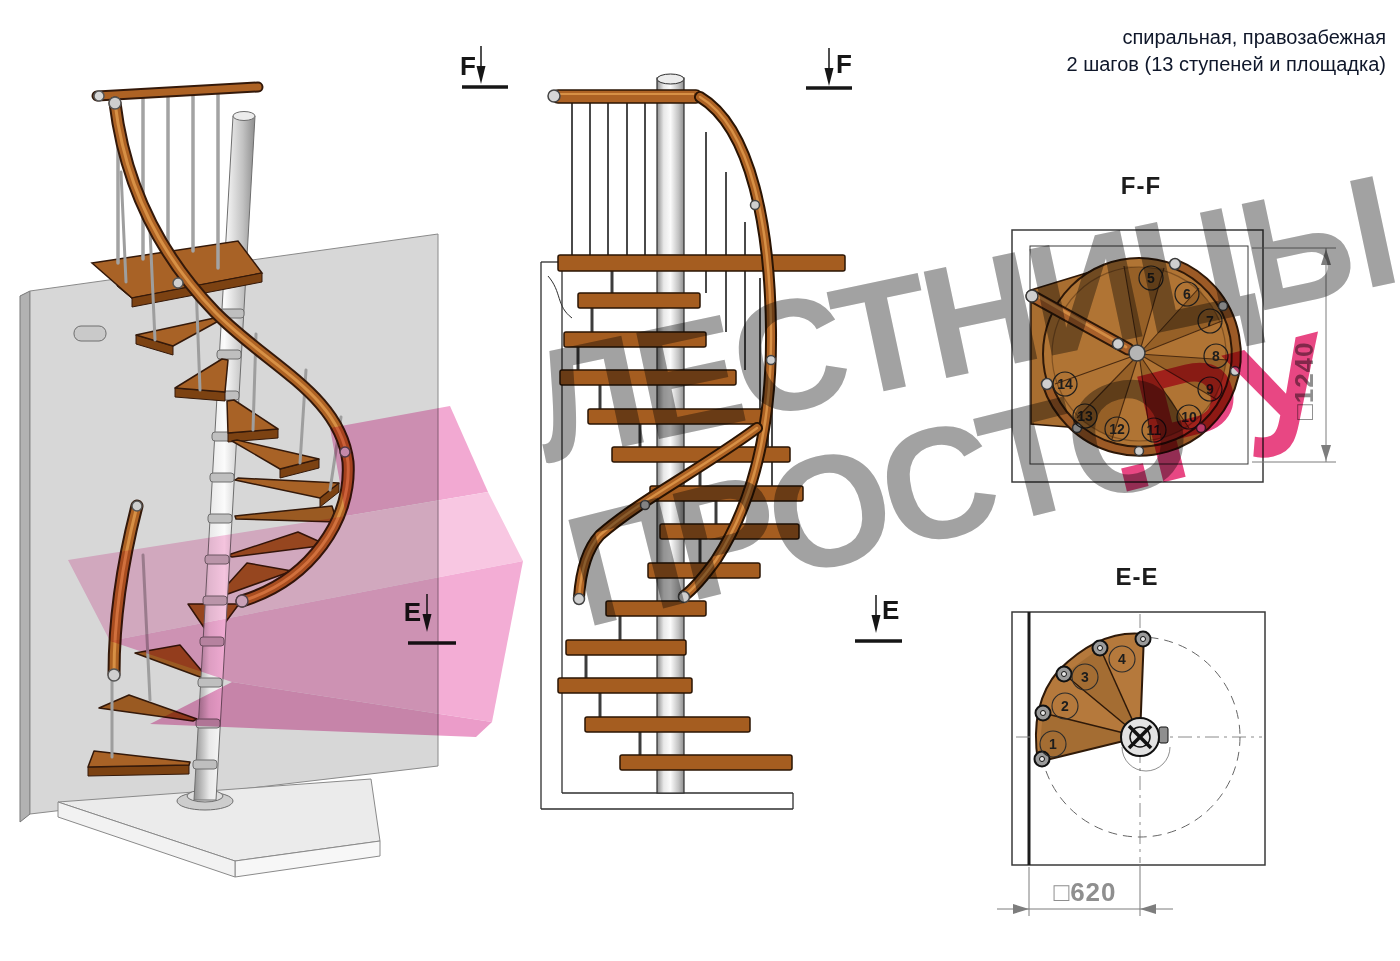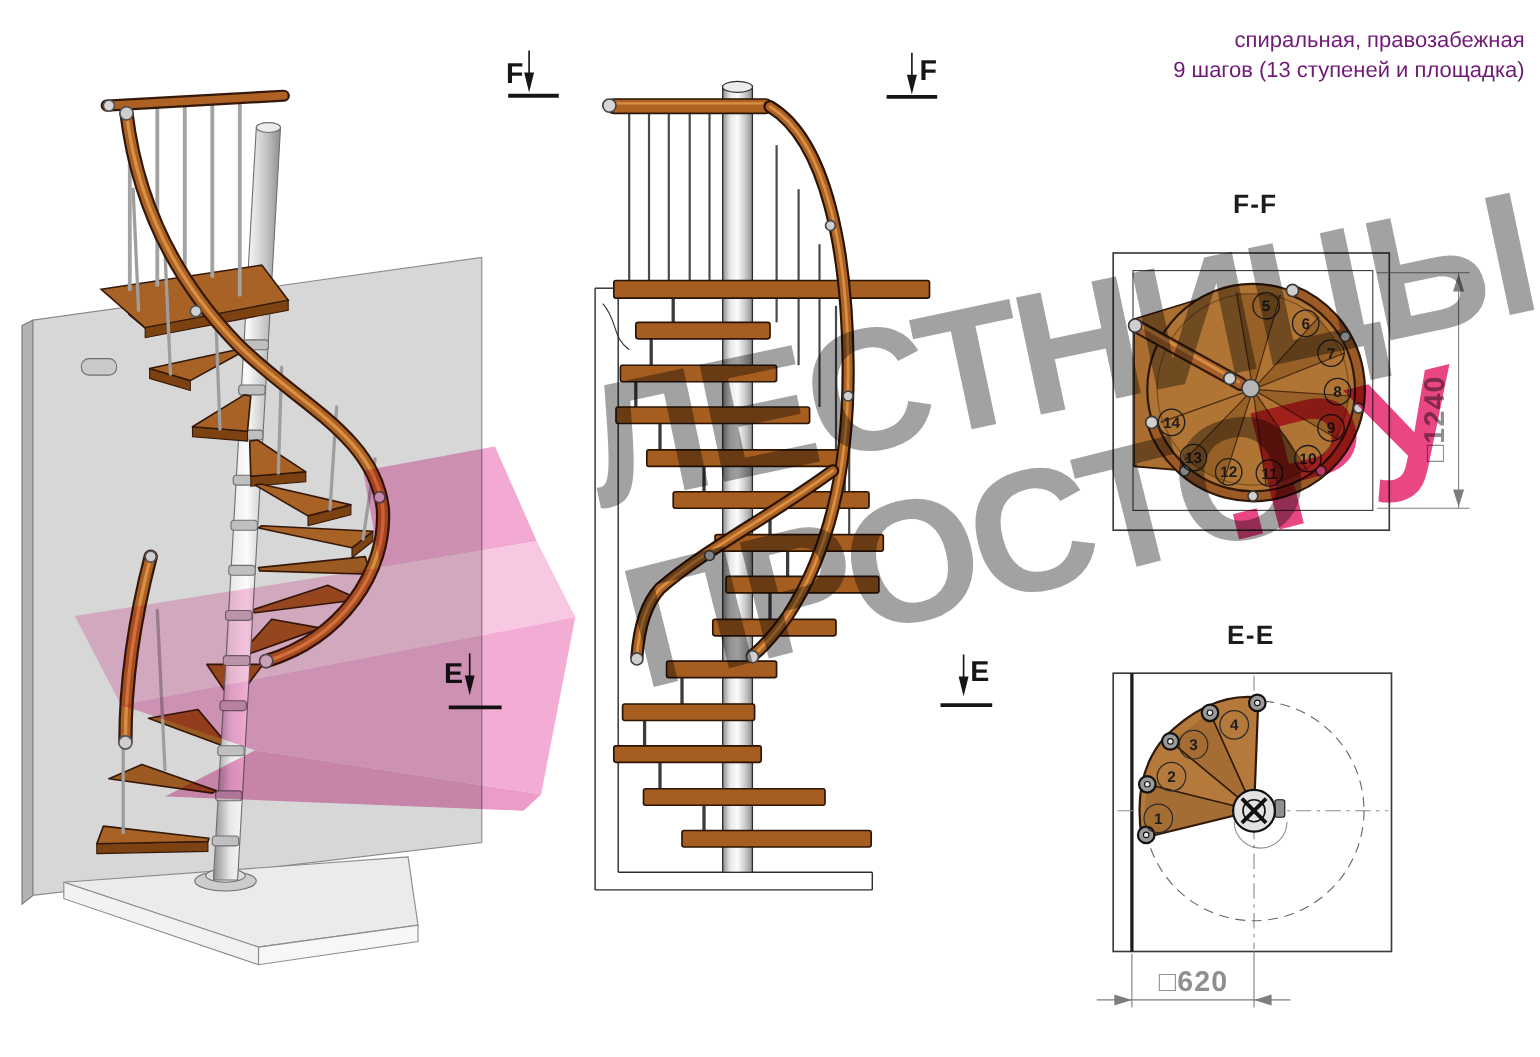--- a/index.html
+++ b/index.html
@@ -14,21 +14,21 @@
   .dim-text{font-size:26px;font-weight:bold;fill:#8f8f8f;letter-spacing:1px;}
   .wm{position:absolute;z-index:3;transform-origin:0 0;white-space:nowrap;
       font-weight:800;font-size:158px;line-height:1;letter-spacing:-6px;
       mix-blend-mode:multiply;pointer-events:none;}
   .wm1{left:518px;top:332px;transform:rotate(-12deg);color:#a2a2a2;}
   .wm2{left:552px;top:498px;transform:rotate(-14deg);color:#a2a2a2;}
   .wm-suffix{left:1084px;top:364px;transform:rotate(-14deg);color:#e84783;}
   svg.pink-arrow{position:absolute;left:0;top:0;z-index:2;mix-blend-mode:multiply;
       pointer-events:none;}
   .header-note{position:absolute;right:14px;top:24px;z-index:4;text-align:right;
-      font-size:20px;line-height:27px;color:#701a75;}
+      font-size:20px;line-height:27px;color:#0f172a;}
 </style>
 </head>
 <body>
 
 <div class="canvas">
 
 <svg class="scene" width="1400" height="961" viewBox="0 0 1400 961">
   <defs>
     <linearGradient id="pg" x1="0" y1="0" x2="1" y2="0">
       <stop offset="0" stop-color="#8f8f8f"></stop>
@@ -441,16 +441,16 @@
 
 <svg class="pink-arrow" width="1400" height="961" viewBox="0 0 1400 961">
   <polygon points="330,428 450,406 488,492 346,516" fill="#f2a9d2"></polygon>
   <polygon points="68,560 346,516 488,492 523,561 110,641" fill="#f8c7e2"></polygon>
   <polygon points="110,641 523,561 492,722 232,682" fill="#f3add5"></polygon>
   <polygon points="232,682 492,722 476,737 150,724" fill="#eb9cc9"></polygon>
 </svg>
 
 <div class="header-note">
   <div>спиральная, правозабежная</div>
-  <div>9 шагов (13 ступеней и площадка)</div>
+  <div>2 шагов (13 ступеней и площадка)</div>
 </div>
 
 </div>
 
 </body></html>

